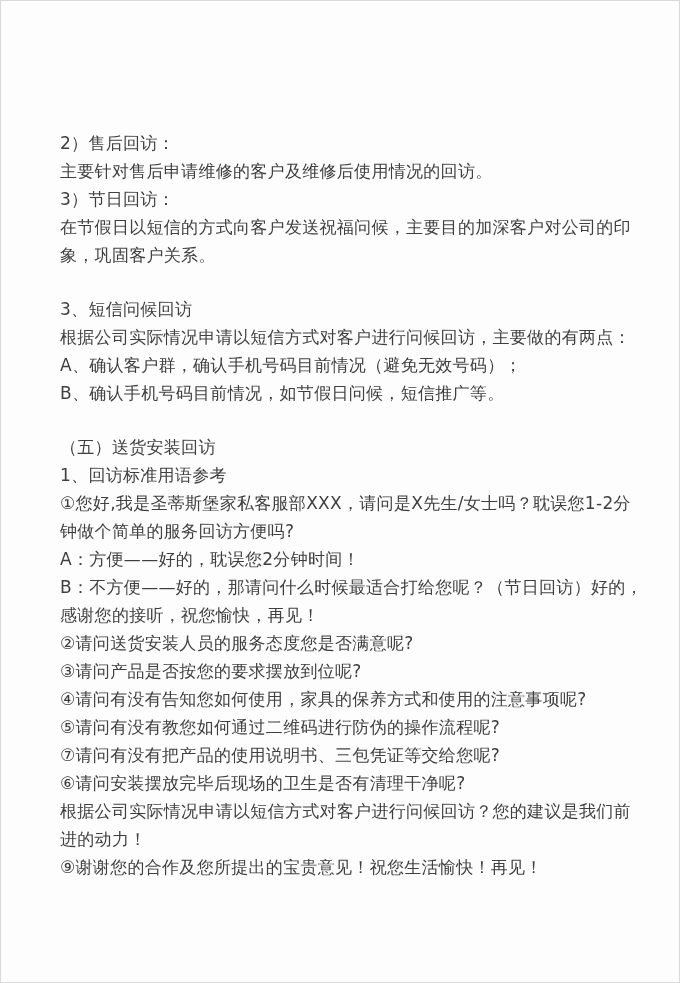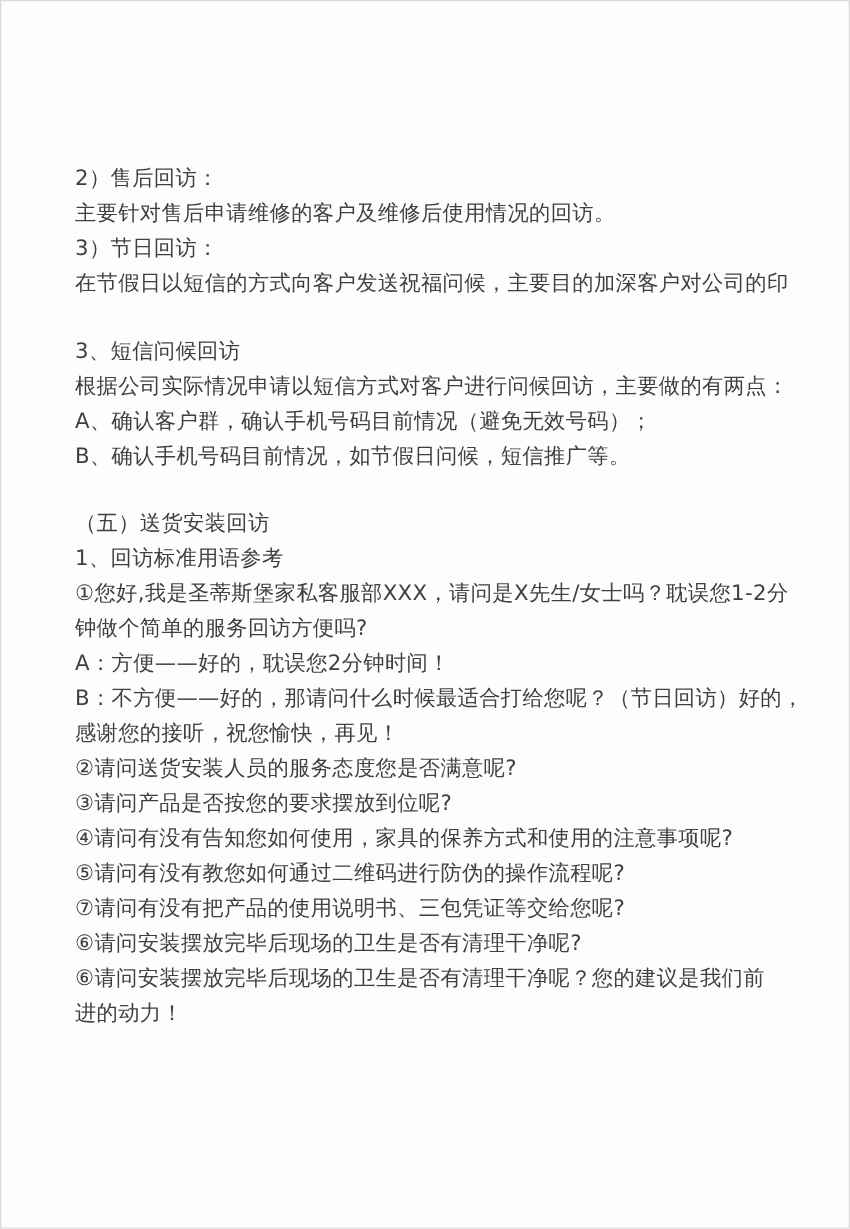--- a/index.html
+++ b/index.html
@@ -37,35 +37,37 @@
 </style>
 </head>
 <body>
 
 <div class="page" style="background: rgb(253, 253, 253); border-color: rgb(217, 217, 217);">
   <div class="text-block" style="color: rgb(63, 63, 63);">
       <div class="line">2）售后回访：</div>
       <div class="line">主要针对售后申请维修的客户及维修后使用情况的回访。</div>
       <div class="line">3）节日回访：</div>
       <div class="line">在节假日以短信的方式向客户发送祝福问候，主要目的加深客户对公司的印</div>
+      <div class="line">象，巩固客户关系。</div>
       <div class="line blank"></div>
       <div class="line">3、短信问候回访</div>
       <div class="line">根据公司实际情况申请以短信方式对客户进行问候回访，主要做的有两点：</div>
       <div class="line">A、确认客户群，确认手机号码目前情况（避免无效号码）；</div>
       <div class="line">B、确认手机号码目前情况，如节假日问候，短信推广等。</div>
       <div class="line blank"></div>
       <div class="line">（五）送货安装回访</div>
       <div class="line">1、回访标准用语参考</div>
       <div class="line">①您好,我是圣蒂斯堡家私客服部XXX，请问是X先生/女士吗？耽误您1-2分</div>
       <div class="line">钟做个简单的服务回访方便吗?</div>
       <div class="line">A：方便——好的，耽误您2分钟时间！</div>
       <div class="line">B：不方便——好的，那请问什么时候最适合打给您呢？（节日回访）好的，</div>
       <div class="line">感谢您的接听，祝您愉快，再见！</div>
       <div class="line">②请问送货安装人员的服务态度您是否满意呢?</div>
       <div class="line">③请问产品是否按您的要求摆放到位呢?</div>
       <div class="line">④请问有没有告知您如何使用，家具的保养方式和使用的注意事项呢?</div>
       <div class="line">⑤请问有没有教您如何通过二维码进行防伪的操作流程呢?</div>
       <div class="line">⑦请问有没有把产品的使用说明书、三包凭证等交给您呢?</div>
       <div class="line">⑥请问安装摆放完毕后现场的卫生是否有清理干净呢?</div>
-      <div class="line">⑥请问安装摆放完毕后现场的卫生是否有清理干净呢？您的建议是我们前</div>
+      <div class="line">根据公司实际情况申请以短信方式对客户进行问候回访？您的建议是我们前</div>
       <div class="line">进的动力！</div>
+      <div class="line">⑨谢谢您的合作及您所提出的宝贵意见！祝您生活愉快！再见！</div>
     </div>
 </div>
 
 </body></html>

